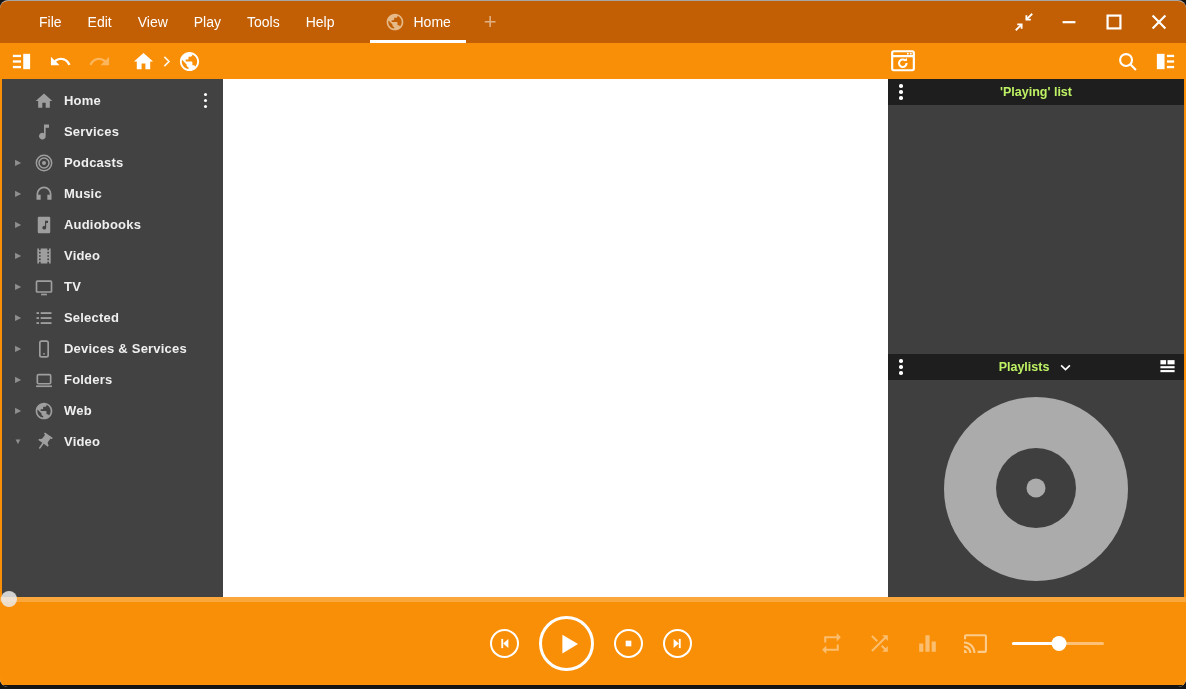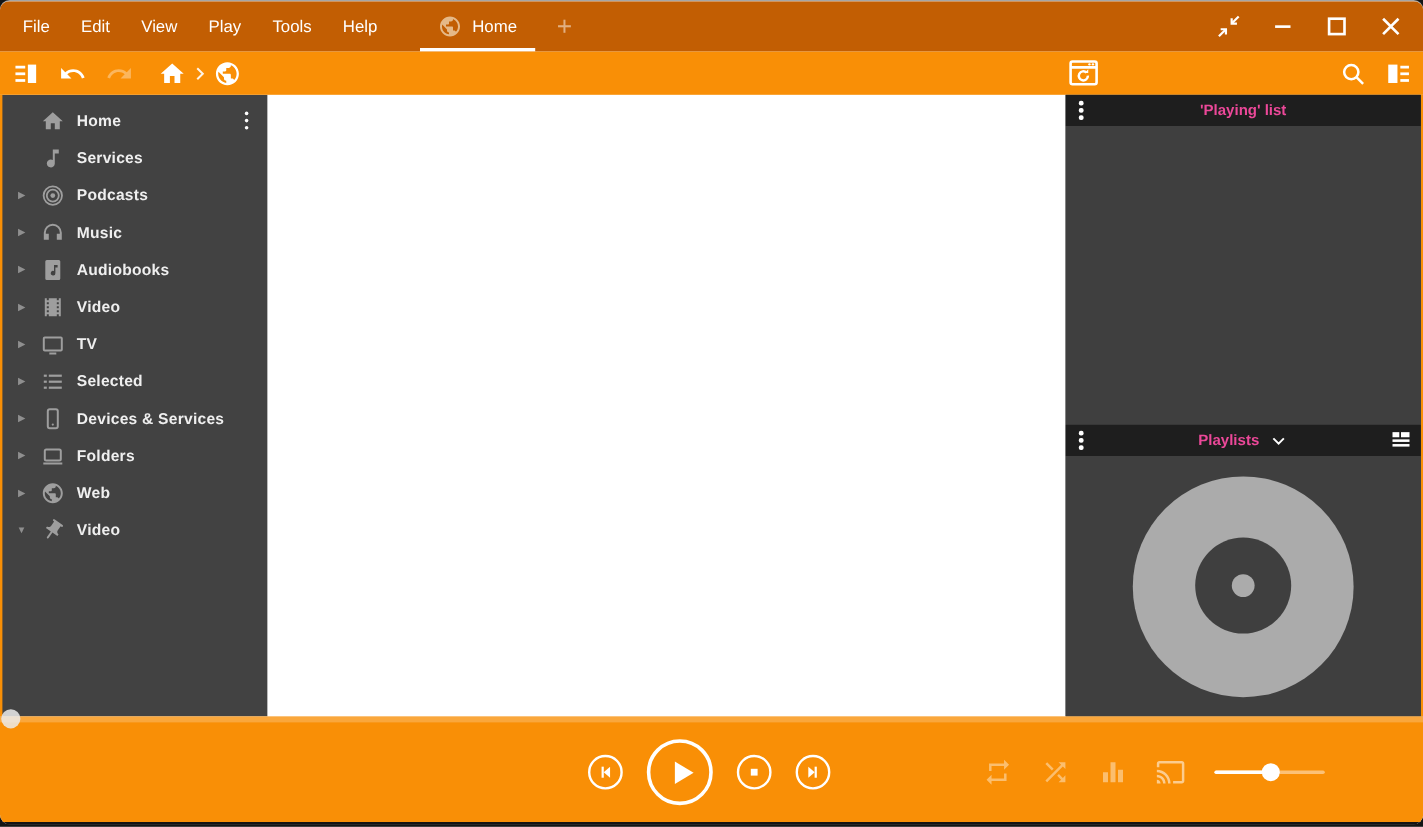--- a/index.html
+++ b/index.html
@@ -8,21 +8,21 @@
     width:1186px; height:687px; margin:0 auto;
     background:#fff; border-radius:8px; overflow:hidden;
     display:flex; flex-direction:column; position:relative;
     border-top:1px solid rgba(0,0,0,.35);
   }
   
   .titlebar {
     height:42px; background:#C25E03; display:flex; align-items:stretch;
     color:#fff; flex-shrink:0; position:relative;
   }
-  .menubar { display:flex; align-items:stretch; padding-left:6px; }
+  .menubar { display:flex; align-items:stretch; padding-left:6px;margin-left:20px; }
   .menu-item {
     display:flex; align-items:center; padding:0 13px; font-size:14px;
     color:#fff; cursor:default;
   }
   .tab {
     display:flex; align-items:center; gap:9px; padding:0 15px; margin-left:22px;
     position:relative; cursor:default;
   }
   .tab-underline { position:absolute; left:0; right:0; bottom:0; height:3px; background:#fff; }
   .tab-label { font-size:14px; color:#fff; }
@@ -61,21 +61,21 @@
   .side-icon { width:20px; height:20px; margin-left:8px; color:#9e9e9e; flex-shrink:0; }
   .side-icon svg { width:100%; height:100%; }
   .side-label { margin-left:10px; font-size:13px; font-weight:600; color:#efefef; letter-spacing:.2px; white-space:nowrap; }
   .side-kebab { margin-left:auto; margin-right:6px; }
   .kebab { display:flex; flex-direction:column; gap:2.5px; align-items:center; padding:2px; }
   .kebab i { width:3.5px; height:3.5px; border-radius:50%; background:#fff; display:block; }
   .content { flex:1; background:#ffffff; }
   
   .rightpanel { width:298px; flex-shrink:0; display:flex; flex-direction:column; background:#3F3F3F; border-right:2px solid #F98F06; }
   .panel-header {
-    height:26px; background:#1E1E1E; color:#ec4899; font-size:12.5px; font-weight:bold;
+    height:26px; background:#1E1E1E; color:#bef264; font-size:12.5px; font-weight:bold;
     display:flex; align-items:center; justify-content:center; position:relative; flex-shrink:0;
   }
   .ph-kebab { position:absolute; left:9px; top:3px; }
   .ph-right-icon { position:absolute; right:7px; top:4px; width:19px; height:17px; color:#fff; }
   .ph-right-icon svg { width:100%; height:100%; }
   .ph-chevron { width:15px; height:15px; margin-left:9px; color:#fff; display:inline-flex; }
   .ph-chevron svg { width:100%; height:100%; }
   .panel-playing-body { height:249px; background:#3F3F3F; }
   .panel-selected { flex:1; display:flex; flex-direction:column; }
   .panel-selected-body { flex:1; display:flex; align-items:center; justify-content:center; background:#3F3F3F; }

